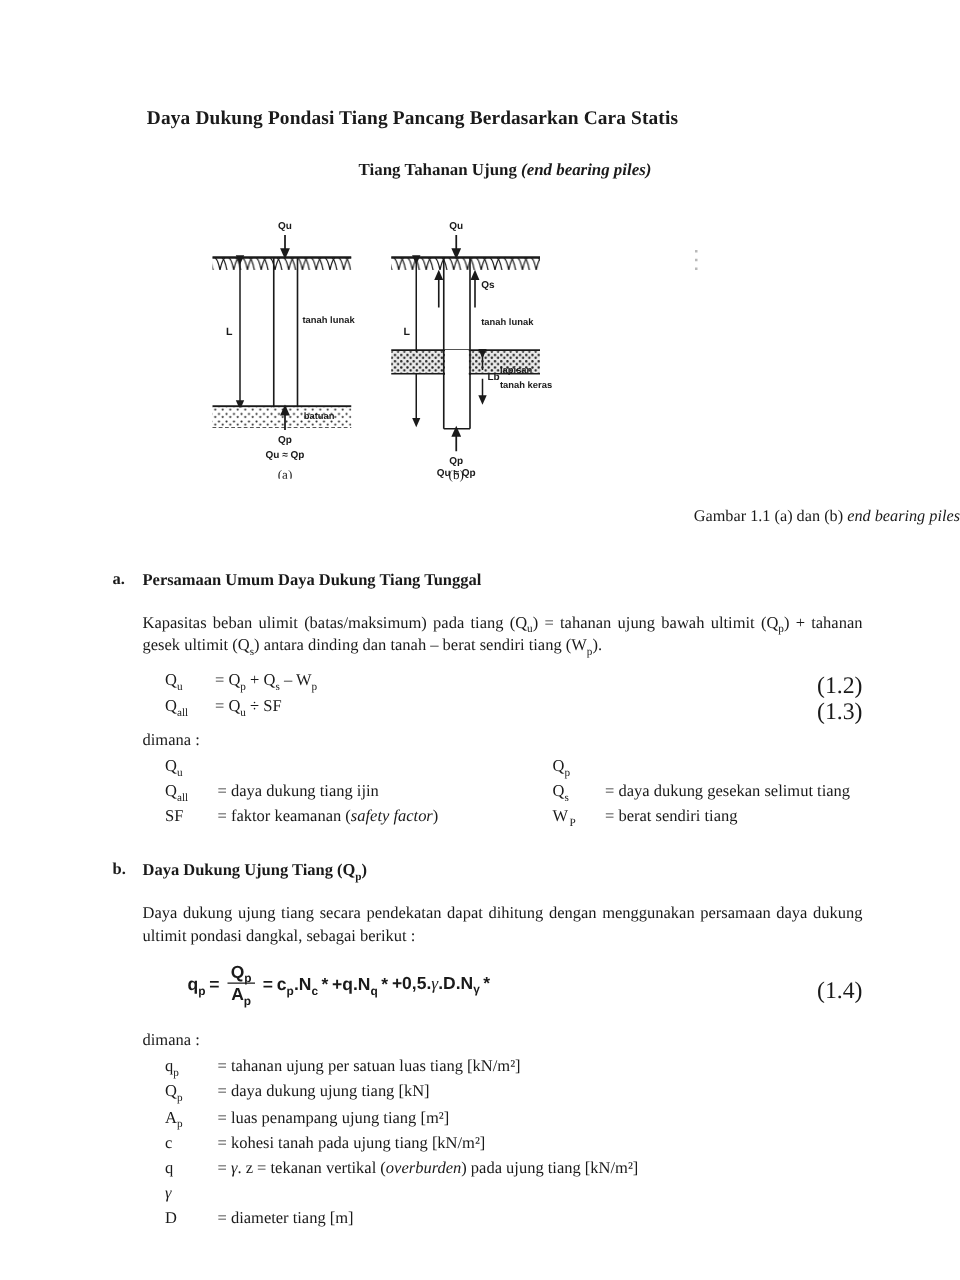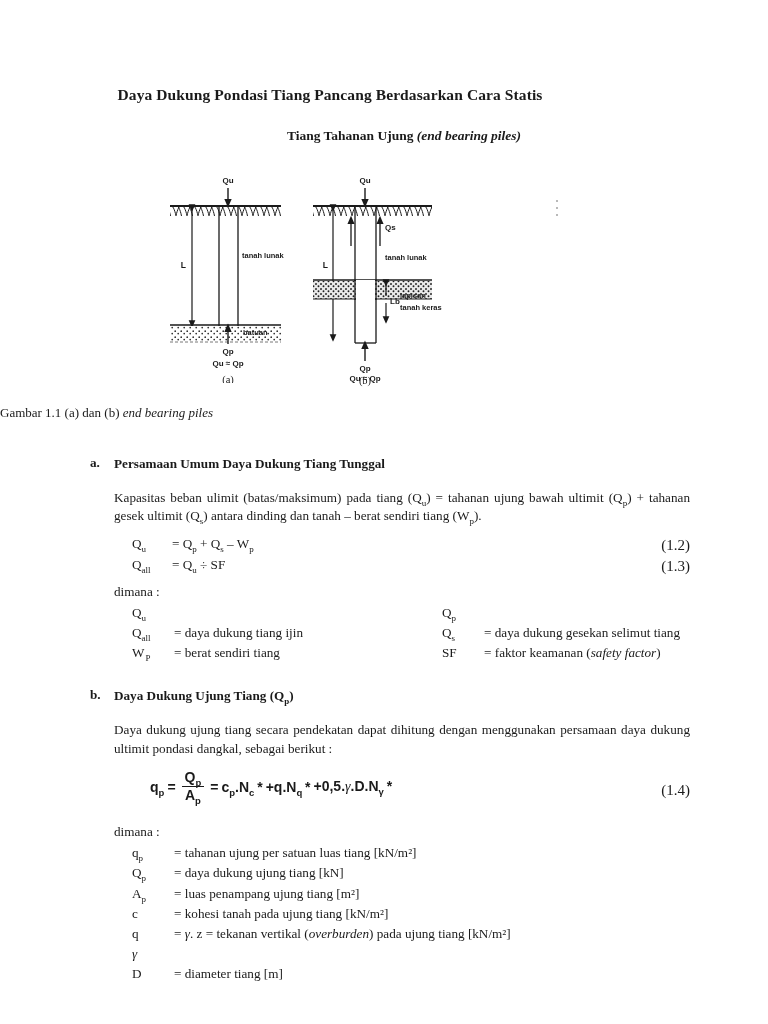--- a/index.html
+++ b/index.html
@@ -46,21 +46,21 @@
     top: 168px;
     left: 0;
     width: 768px;
     height: 215px;
   }
   .fig-caption {
     position: absolute;
     top: 405px;
     left: 0;
     width: 768px;
-    text-align: left;
+    text-align: right;
     font-size: 13px;
   }
   .fig-caption .ital { font-style: italic; }
 
   
   .artifact {
     position: absolute;
     left: 556px;
     top: 200px;
     width: 3px;
@@ -110,21 +110,21 @@
   .eq-row {
     position: relative;
     font-size: 13.2px;
     line-height: 1.55;
     padding-left: 18px;
   }
   .eq-num {
     position: absolute;
     right: 0;
     top: 0;
-    font-size: 15px;
+    font-size: 19px;
   }
   .eq-lhs {
     display: inline-block;
     min-width: 40px;
   }
 
   .dimana {
     font-size: 13.2px;
     margin: 9px 0 3px 0;
   }
@@ -333,26 +333,26 @@
         <div class="defcell">
           <span class="defsym">Q<sub>all</sub></span>
           <span class="defdesc">= daya dukung tiang ijin</span>
         </div>
         <div class="defcell">
           <span class="defsym">Q<sub>s</sub></span>
           <span class="defdesc">= daya dukung gesekan selimut tiang</span>
         </div>
 
         <div class="defcell">
+          <span class="defsym">SF</span>
+          <span class="defdesc">= faktor keamanan (<span class="ital">safety factor</span>)</span>
+        </div>
+        <div class="defcell">
           <span class="defsym">W <sub>P</sub></span>
           <span class="defdesc">= berat sendiri tiang</span>
-        </div>
-        <div class="defcell">
-          <span class="defsym">SF</span>
-          <span class="defdesc">= faktor keamanan (<span class="ital">safety factor</span>)</span>
         </div>
       </div>
     </div>
 
     <div style="height:24px"></div>
 
     <div class="sec">
       <span class="sec-marker">b.</span>
       <div class="sec-head">Daya Dukung Ujung Tiang (Q<sub>p</sub>)</div>
 

